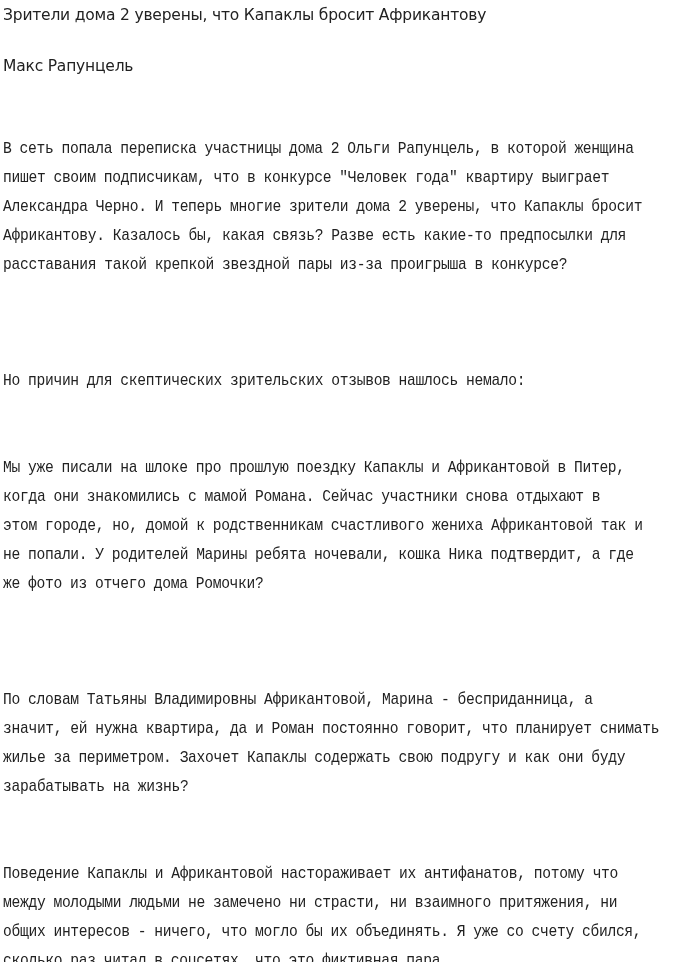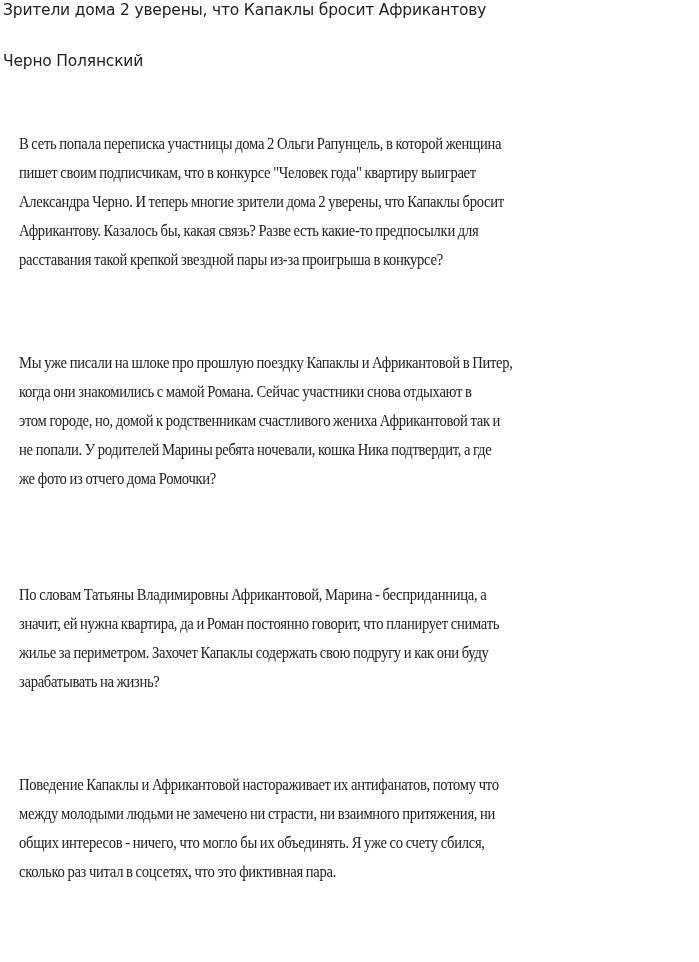--- a/index.html
+++ b/index.html
@@ -16,64 +16,68 @@
     }
     .page {
       padding: 0 0 0 3px;
       position: relative;
     }
     .title {
       font-family: "DejaVu Sans", sans-serif;
       font-size: 15.5px;
       line-height: 20px;
       margin: 0;
+      padding-top: 5px;
       letter-spacing: -0.2px;
       font-weight: normal;
     }
     .author {
       font-family: "DejaVu Sans", sans-serif;
       font-size: 15.5px;
       line-height: 20px;
       margin: 0;
       padding-top: 31px;
       letter-spacing: -0.2px;
     }
     .body-para {
-      font-family: Liberation Serif, serif;
+      font-family: Liberation Mono, monospace;
       font-size: 17px;
       line-height: 29px;
-      margin: 16px;
+      margin: 0;
       letter-spacing: -0.35px;
       transform-origin: 0 0;
       white-space: pre-line;
       word-spacing: -0.5px;
     }
     .p1 { margin-top: 29px; }
     .gap { margin-top: 29px; }
     .tight { margin-top: 0; }
     .condensed {
       display: block;
       transform: scaleX(0.86);
       transform-origin: 0 0;
       width: 116%;
     }
   </style>
 </head>
 <body>
 
 <div class="page">
   <h1 class="title">Зрители дома 2 уверены, что Капаклы бросит Африкантову</h1>
-  <div class="author">Черно Полянский</div>
+  <div class="author">Макс Рапунцель</div>
 
   <div class="body-para p1">
     <span class="condensed">В сеть попала переписка участницы дома 2 Ольги Рапунцель, в которой женщина
 пишет своим подписчикам, что в конкурсе "Человек года" квартиру выиграет
 Александра Черно. И теперь многие зрители дома 2 уверены, что Капаклы бросит
 Африкантову. Казалось бы, какая связь? Разве есть какие-то предпосылки для
 расставания такой крепкой звездной пары из-за проигрыша в конкурсе?</span>
+  </div>
+  <div class="body-para gap">
+    <span class="condensed">Но причин для скептических зрительских отзывов нашлось немало:</span>
   </div>
   <div class="body-para tight">
     <span class="condensed">Мы уже писали на шлоке про прошлую поездку Капаклы и Африкантовой в Питер,
 когда они знакомились с мамой Романа. Сейчас участники снова отдыхают в
 этом городе, но, домой к родственникам счастливого жениха Африкантовой так и
 не попали. У родителей Марины ребята ночевали, кошка Ника подтвердит, а где
 же фото из отчего дома Ромочки?</span>
   </div>
   <div class="body-para gap">
     <span class="condensed">По словам Татьяны Владимировны Африкантовой, Марина - бесприданница, а

